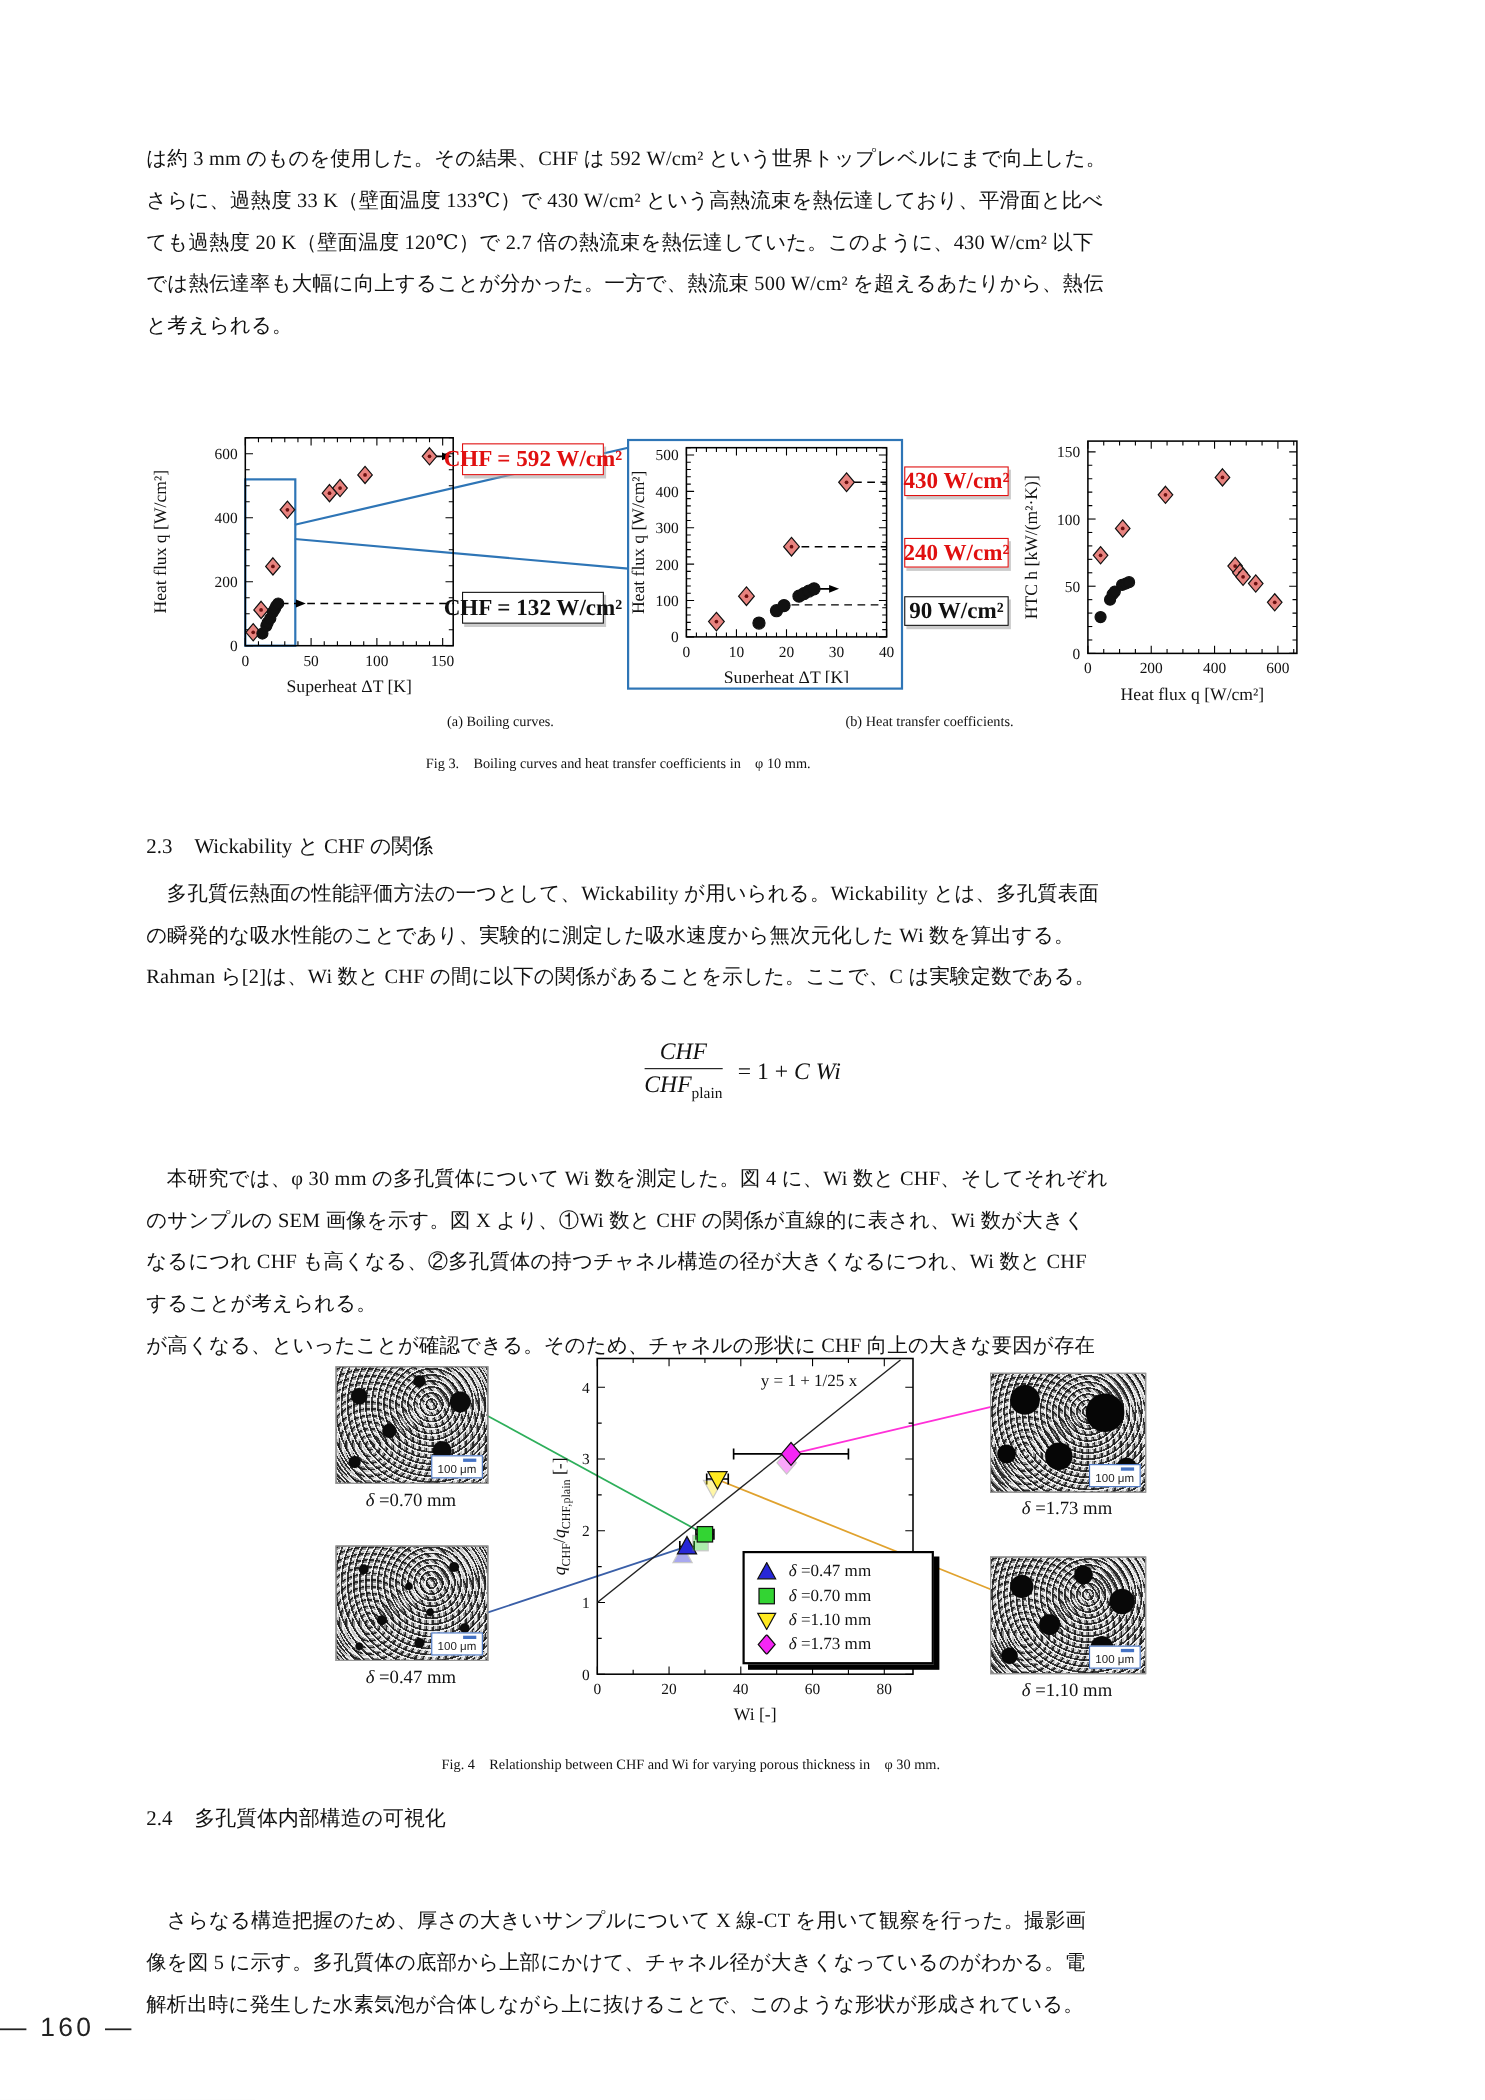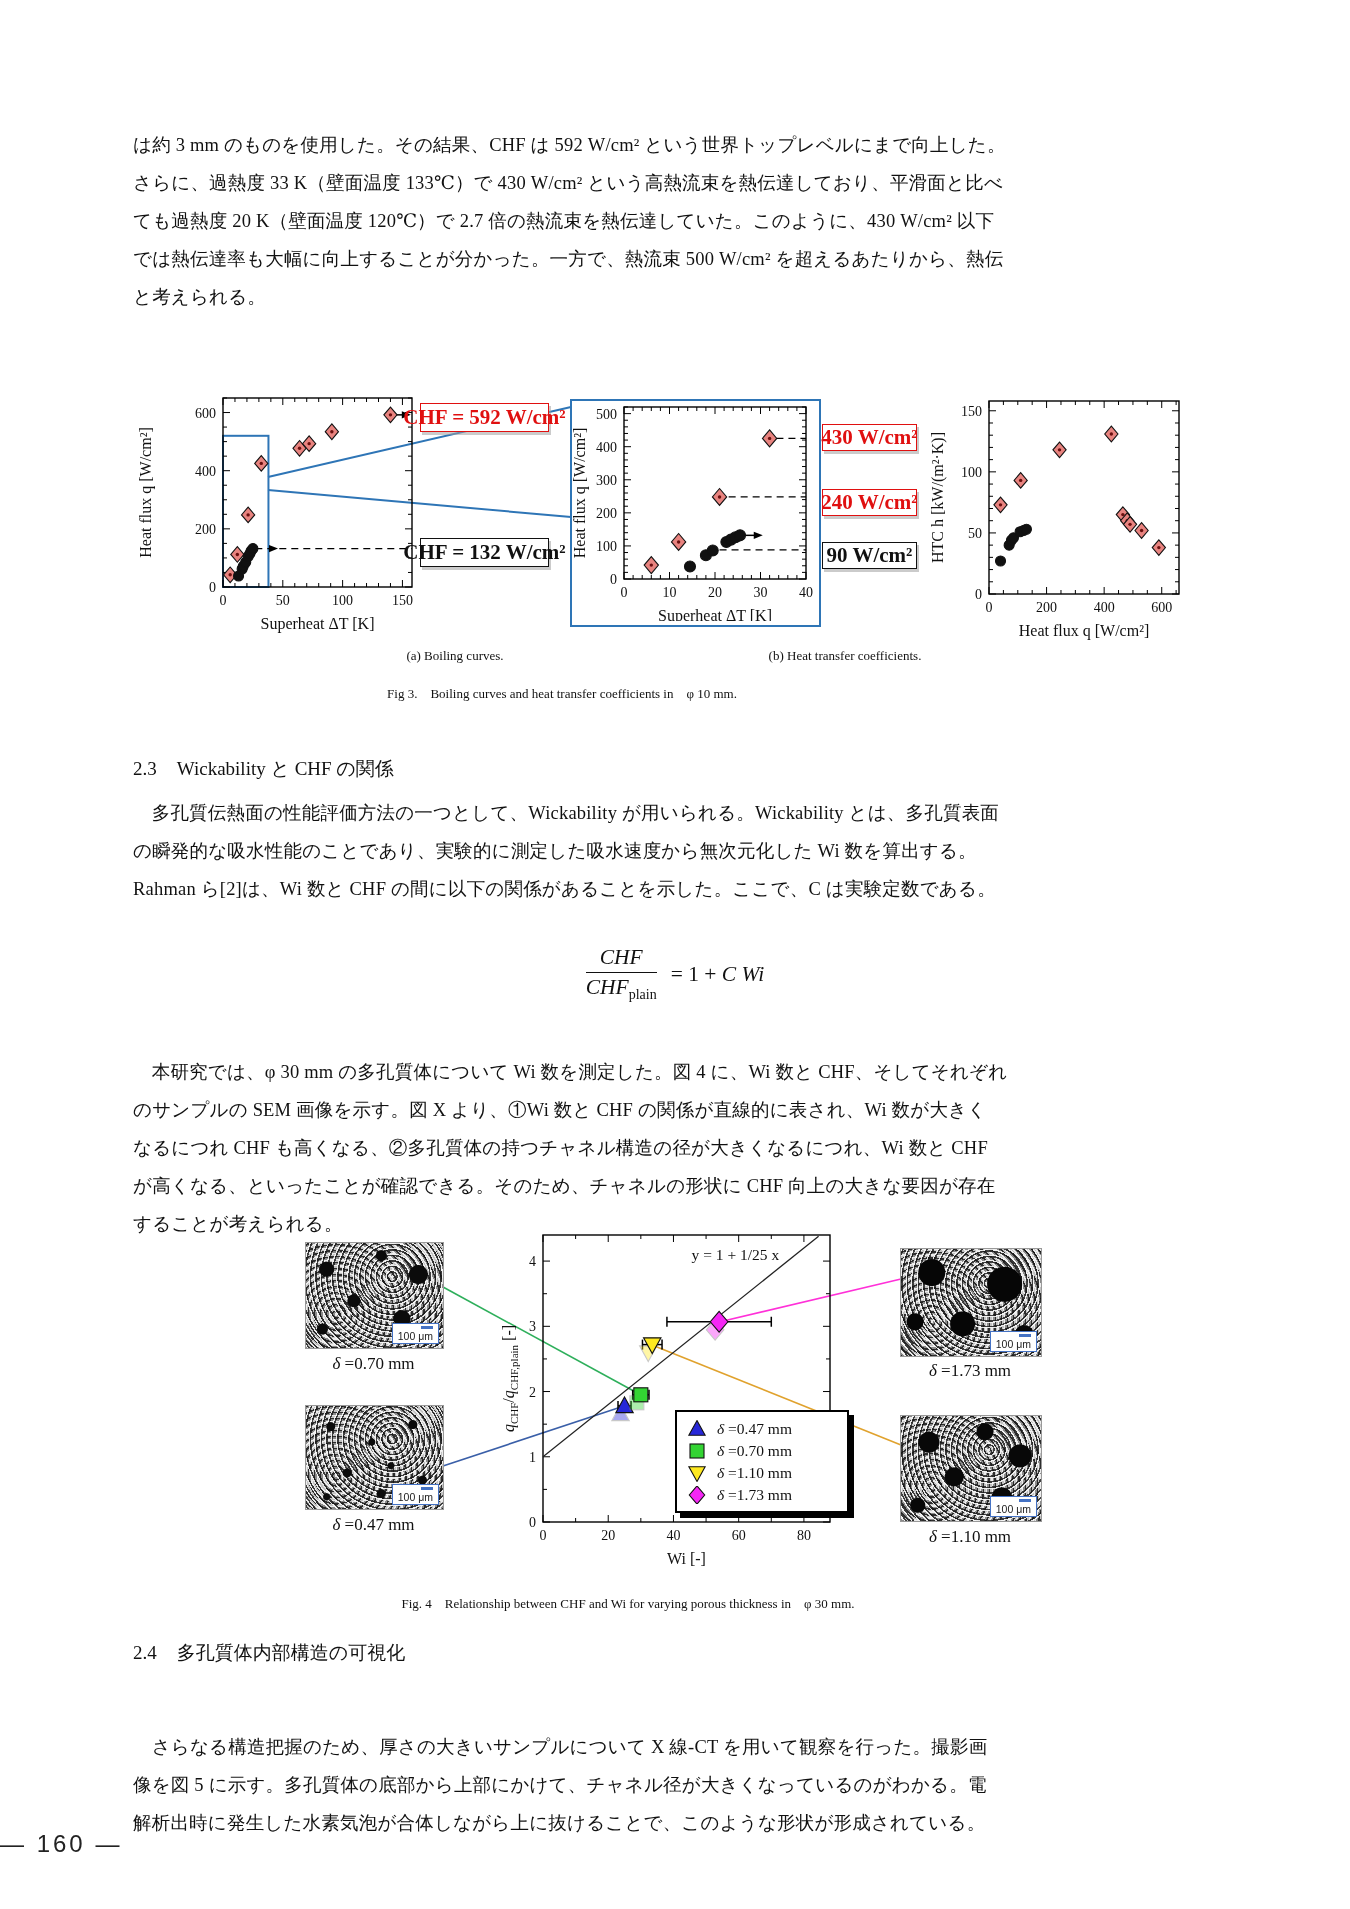--- a/index.html
+++ b/index.html
@@ -488,22 +488,22 @@
     </div>
     <div class="rhs">
       <span>= 1 + </span><span class="it">C Wi</span>
     </div>
   </div>
 
   <div class="textblock" id="p3">
       <div class="tline">　本研究では、φ 30 mm の多孔質体について Wi 数を測定した。図 4 に、Wi 数と CHF、そしてそれぞれ</div>
       <div class="tline">のサンプルの SEM 画像を示す。図 X より、①Wi 数と CHF の関係が直線的に表され、Wi 数が大きく</div>
       <div class="tline">なるにつれ CHF も高くなる、②多孔質体の持つチャネル構造の径が大きくなるにつれ、Wi 数と CHF</div>
+      <div class="tline">することが考えられる。</div>
       <div class="tline">が高くなる、といったことが確認できる。そのため、チャネルの形状に CHF 向上の大きな要因が存在</div>
-      <div class="tline">することが考えられる。</div>
     </div>
 
   <div id="fig4">
     <svg class="overlay" width="1350" height="400">
       <line x1="443" y1="54" x2="641" y2="162" stroke="#2eaf5b" stroke-width="1.6"></line>
       <line x1="443" y1="233" x2="624" y2="173" stroke="#3a5fa8" stroke-width="1.6"></line>
       <line x1="719" y1="89" x2="901" y2="46" stroke="#ff30d8" stroke-width="1.6"></line>
       <line x1="652" y1="112" x2="901" y2="212" stroke="#e0a22e" stroke-width="1.6"></line>
     </svg>
     <div class="chart" id="fig4chart"><svg width="410" height="350">

